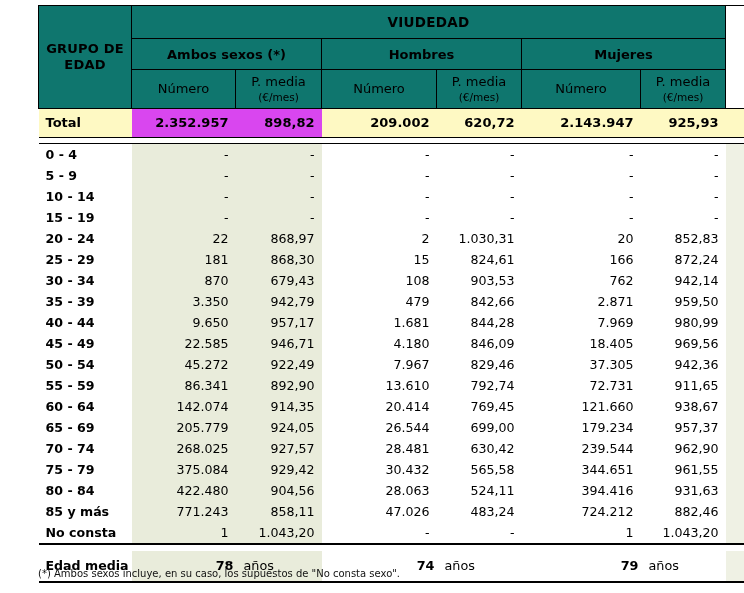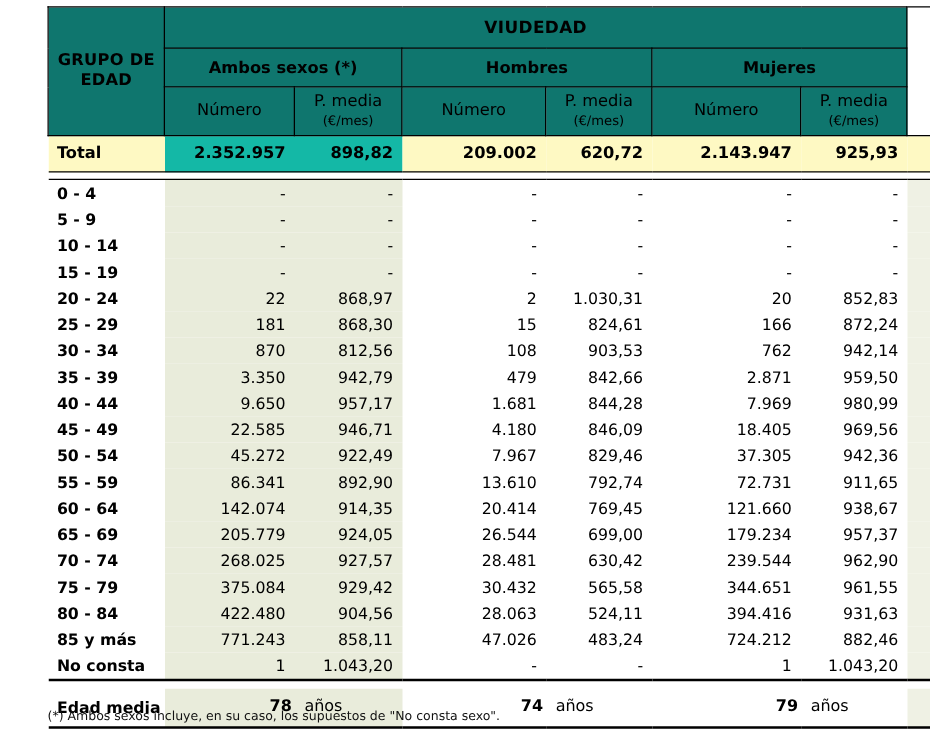--- a/index.html
+++ b/index.html
@@ -97,21 +97,21 @@
   .tint  { background: #e9ecdb; }   
   .tint-pale { background: #eff1e4; }
 
   tr.total td {
     background: #fef9c3;
     font-weight: bold;
     height: 28px;
     line-height: 28px;
     font-size: 13px;
   }
-  tr.total td.tint { background: #14b8a6; text-align: right; }
+  tr.total td.tint { background: #d946ef; text-align: right; }
 
   
   tr.sep td {
     height: 5px;
     line-height: 5px;
     padding: 0;
     border-top: 1.8px solid #000;
     border-bottom: 1.8px solid #000;
     background: #ffffff;
   }
@@ -269,21 +269,21 @@
           <td class="tint">868,30</td>
           <td>15</td>
           <td>824,61</td>
           <td>166</td>
           <td>872,24</td>
           <td class="tint-pale"></td>
         </tr>
         <tr>
           <td class="lbl">30 - 34</td>
           <td class="tint">870</td>
-          <td class="tint">812,56</td>
+          <td class="tint">679,43</td>
           <td>108</td>
           <td>903,53</td>
           <td>762</td>
           <td>942,14</td>
           <td class="tint-pale"></td>
         </tr>
         <tr>
           <td class="lbl">35 - 39</td>
           <td class="tint">3.350</td>
           <td class="tint">942,79</td>

